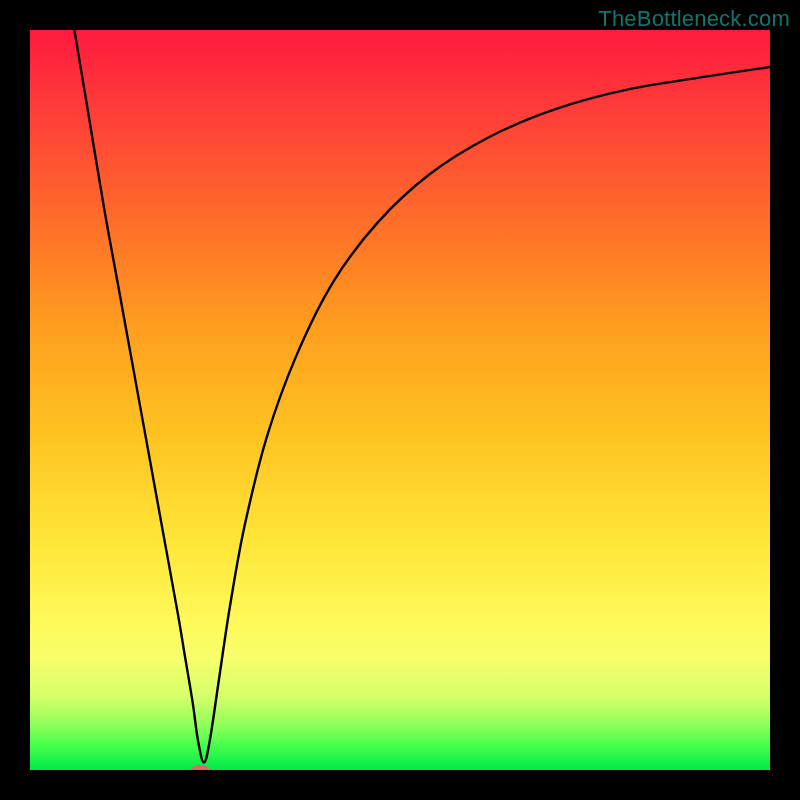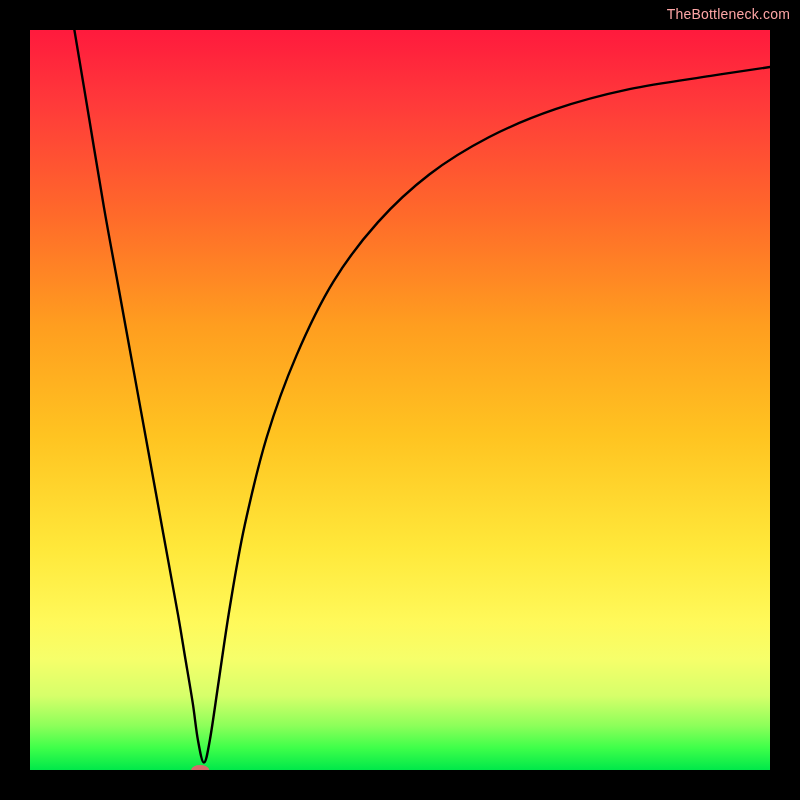--- a/index.html
+++ b/index.html
@@ -35,22 +35,22 @@
       #d6ff6a 90%,
       #8dff5a 94%,
       #3fff4a 97%,
       #00e84a 100%
     );
   }
   .watermark {
     position: absolute;
     top: 6px;
     right: 10px;
-    color: #fca5a5;
-    font-size: 14px;
+    color: #0f766e;
+    font-size: 22px;
     letter-spacing: 0.2px;
     user-select: none;
   }
   svg.curve {
     position: absolute;
     left: 0;
     top: 0;
     width: 740px;
     height: 740px;
   }

